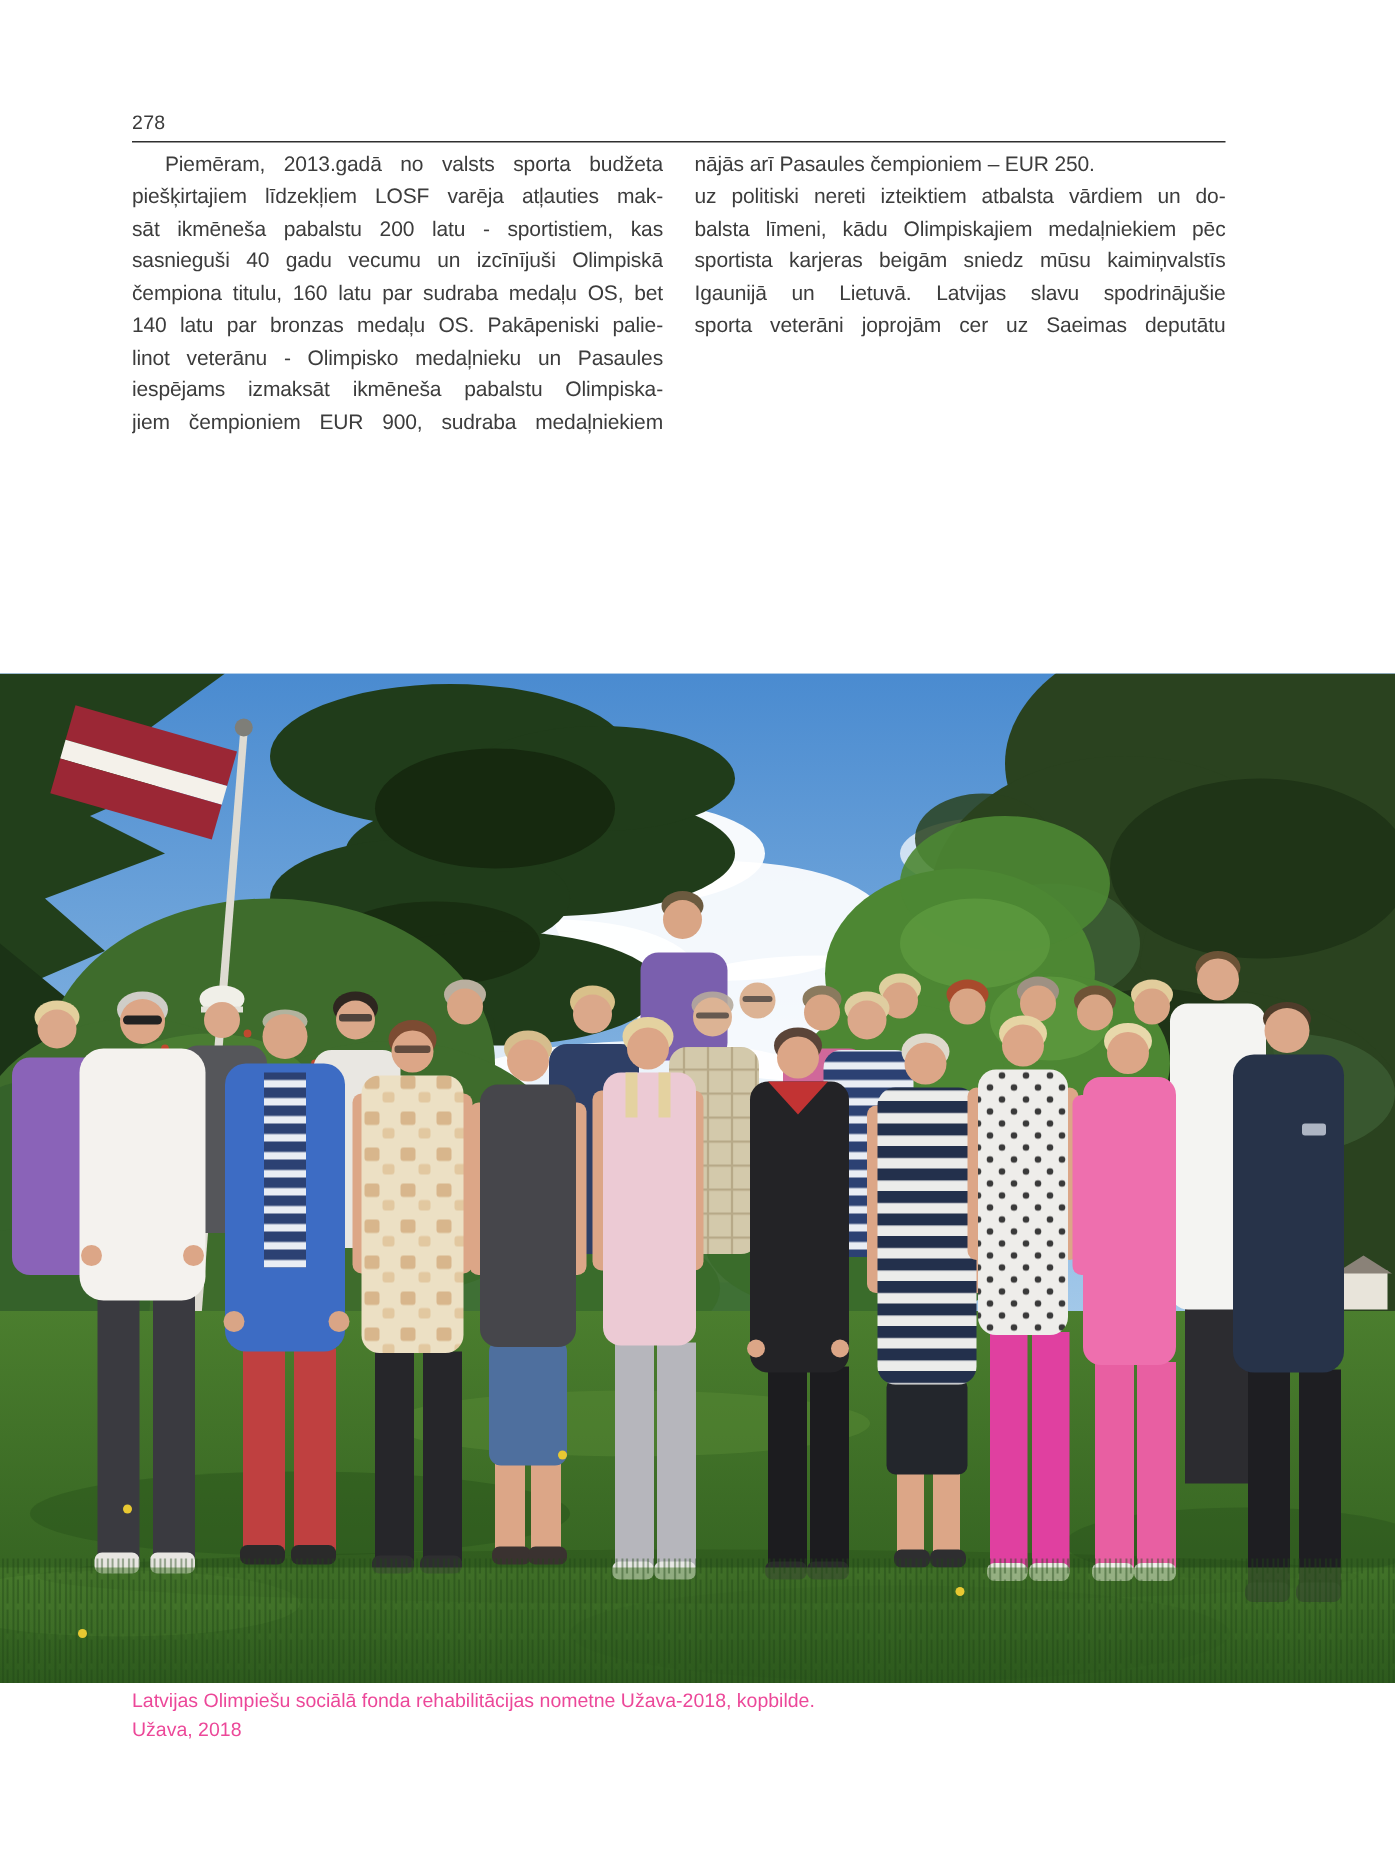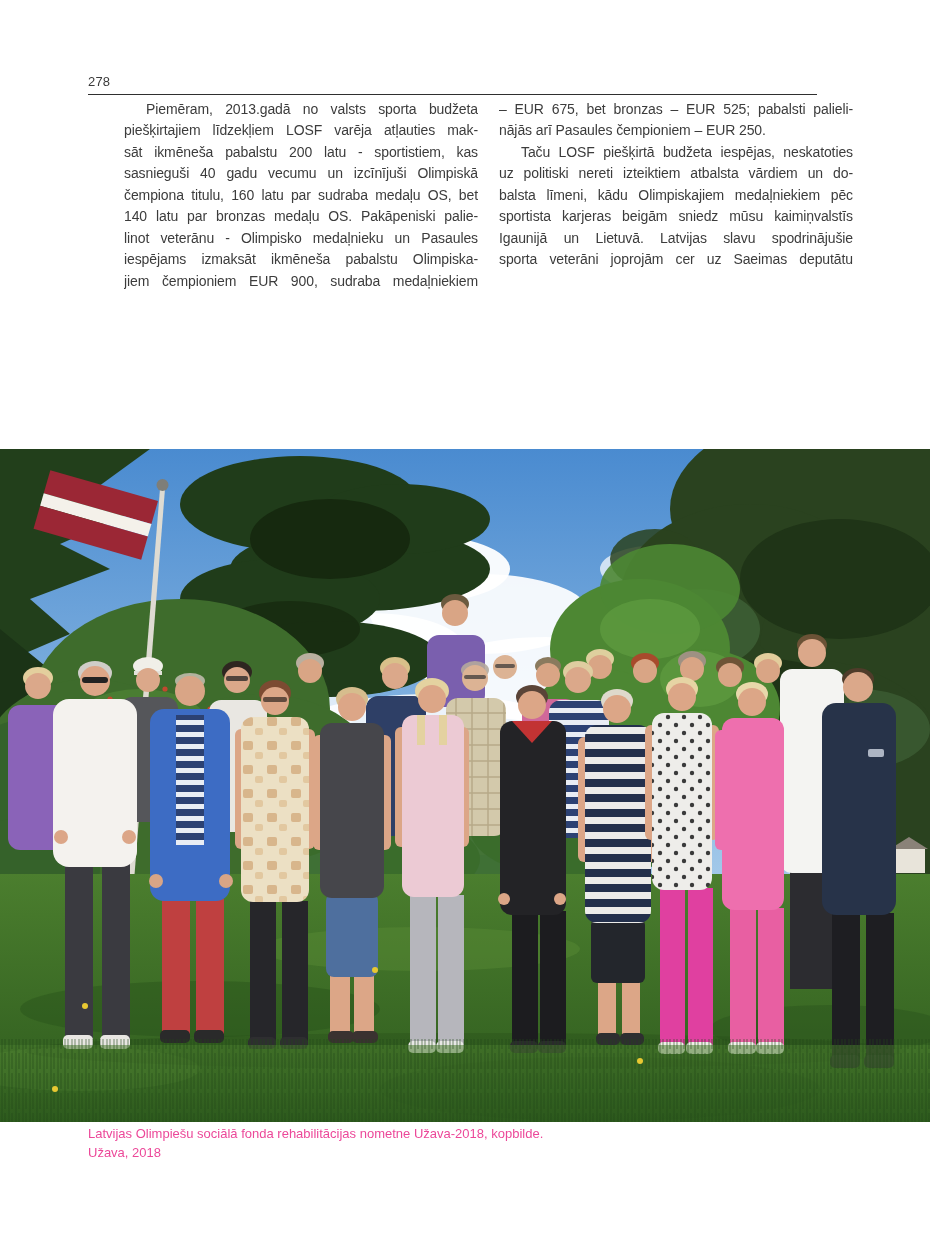--- a/index.html
+++ b/index.html
@@ -19,21 +19,21 @@
     font-size:13px;letter-spacing:.2px;color:#3b3b3b;
   }
   .header-rule{
     position:absolute;left:88px;top:94px;width:729px;height:1px;
     background:#2f2f2f;
   }
 
   
   .columns{
     position:absolute;left:88px;top:99px;width:729px;
-    display:flex;gap:21px;margin-left:36px;
+    display:flex;gap:21px;
   }
   .col{width:354px;overflow:hidden;}
   .line{
     font-size:14px;line-height:21.45px;
     letter-spacing:-0.1px;
     white-space:nowrap;
     text-align:justify;
     -moz-text-align-last:justify;
     text-align-last:justify;
     color:#3c3c3c;
@@ -68,23 +68,21 @@
       <div class="line">piešķirtajiem līdzekļiem LOSF varēja atļauties mak-</div>
       <div class="line">sāt ikmēneša pabalstu 200 latu - sportistiem, kas</div>
       <div class="line">sasnieguši 40 gadu vecumu un izcīnījuši Olimpiskā</div>
       <div class="line">čempiona titulu, 160 latu par sudraba medaļu OS, bet</div>
       <div class="line">140 latu par bronzas medaļu OS. Pakāpeniski palie-</div>
       <div class="line">linot veterānu - Olimpisko medaļnieku un Pasaules</div>
       <div class="line">iespējams izmaksāt ikmēneša pabalstu Olimpiska-</div>
       <div class="line">jiem čempioniem EUR 900, sudraba medaļniekiem</div>
     </div>
     <div class="col">
-      <div class="line">– EUR 675, bet bronzas – EUR 525; pabalsti palieli-</div>
       <div class="line para-end">nājās arī Pasaules čempioniem – EUR 250.</div>
-      <div class="line indent">Taču LOSF piešķirtā budžeta iespējas, neskatoties</div>
       <div class="line">uz politiski nereti izteiktiem atbalsta vārdiem un do-</div>
       <div class="line">balsta līmeni, kādu Olimpiskajiem medaļniekiem pēc</div>
       <div class="line">sportista karjeras beigām sniedz mūsu kaimiņvalstīs</div>
       <div class="line">Igaunijā un Lietuvā. Latvijas slavu spodrinājušie</div>
       <div class="line">sporta veterāni joprojām cer uz Saeimas deputātu</div>
     </div>
   </div>
 
   <figure class="photo-wrap" style="margin:0" role="img" aria-label="Group photo outdoors: about thirty sports veterans standing on a lawn in front of trees under a blue sky with clouds, a Latvian flag on a flagpole at the left.">
     <svg width="930" height="673" viewBox="0 0 930 673" xmlns="http://www.w3.org/2000/svg">

